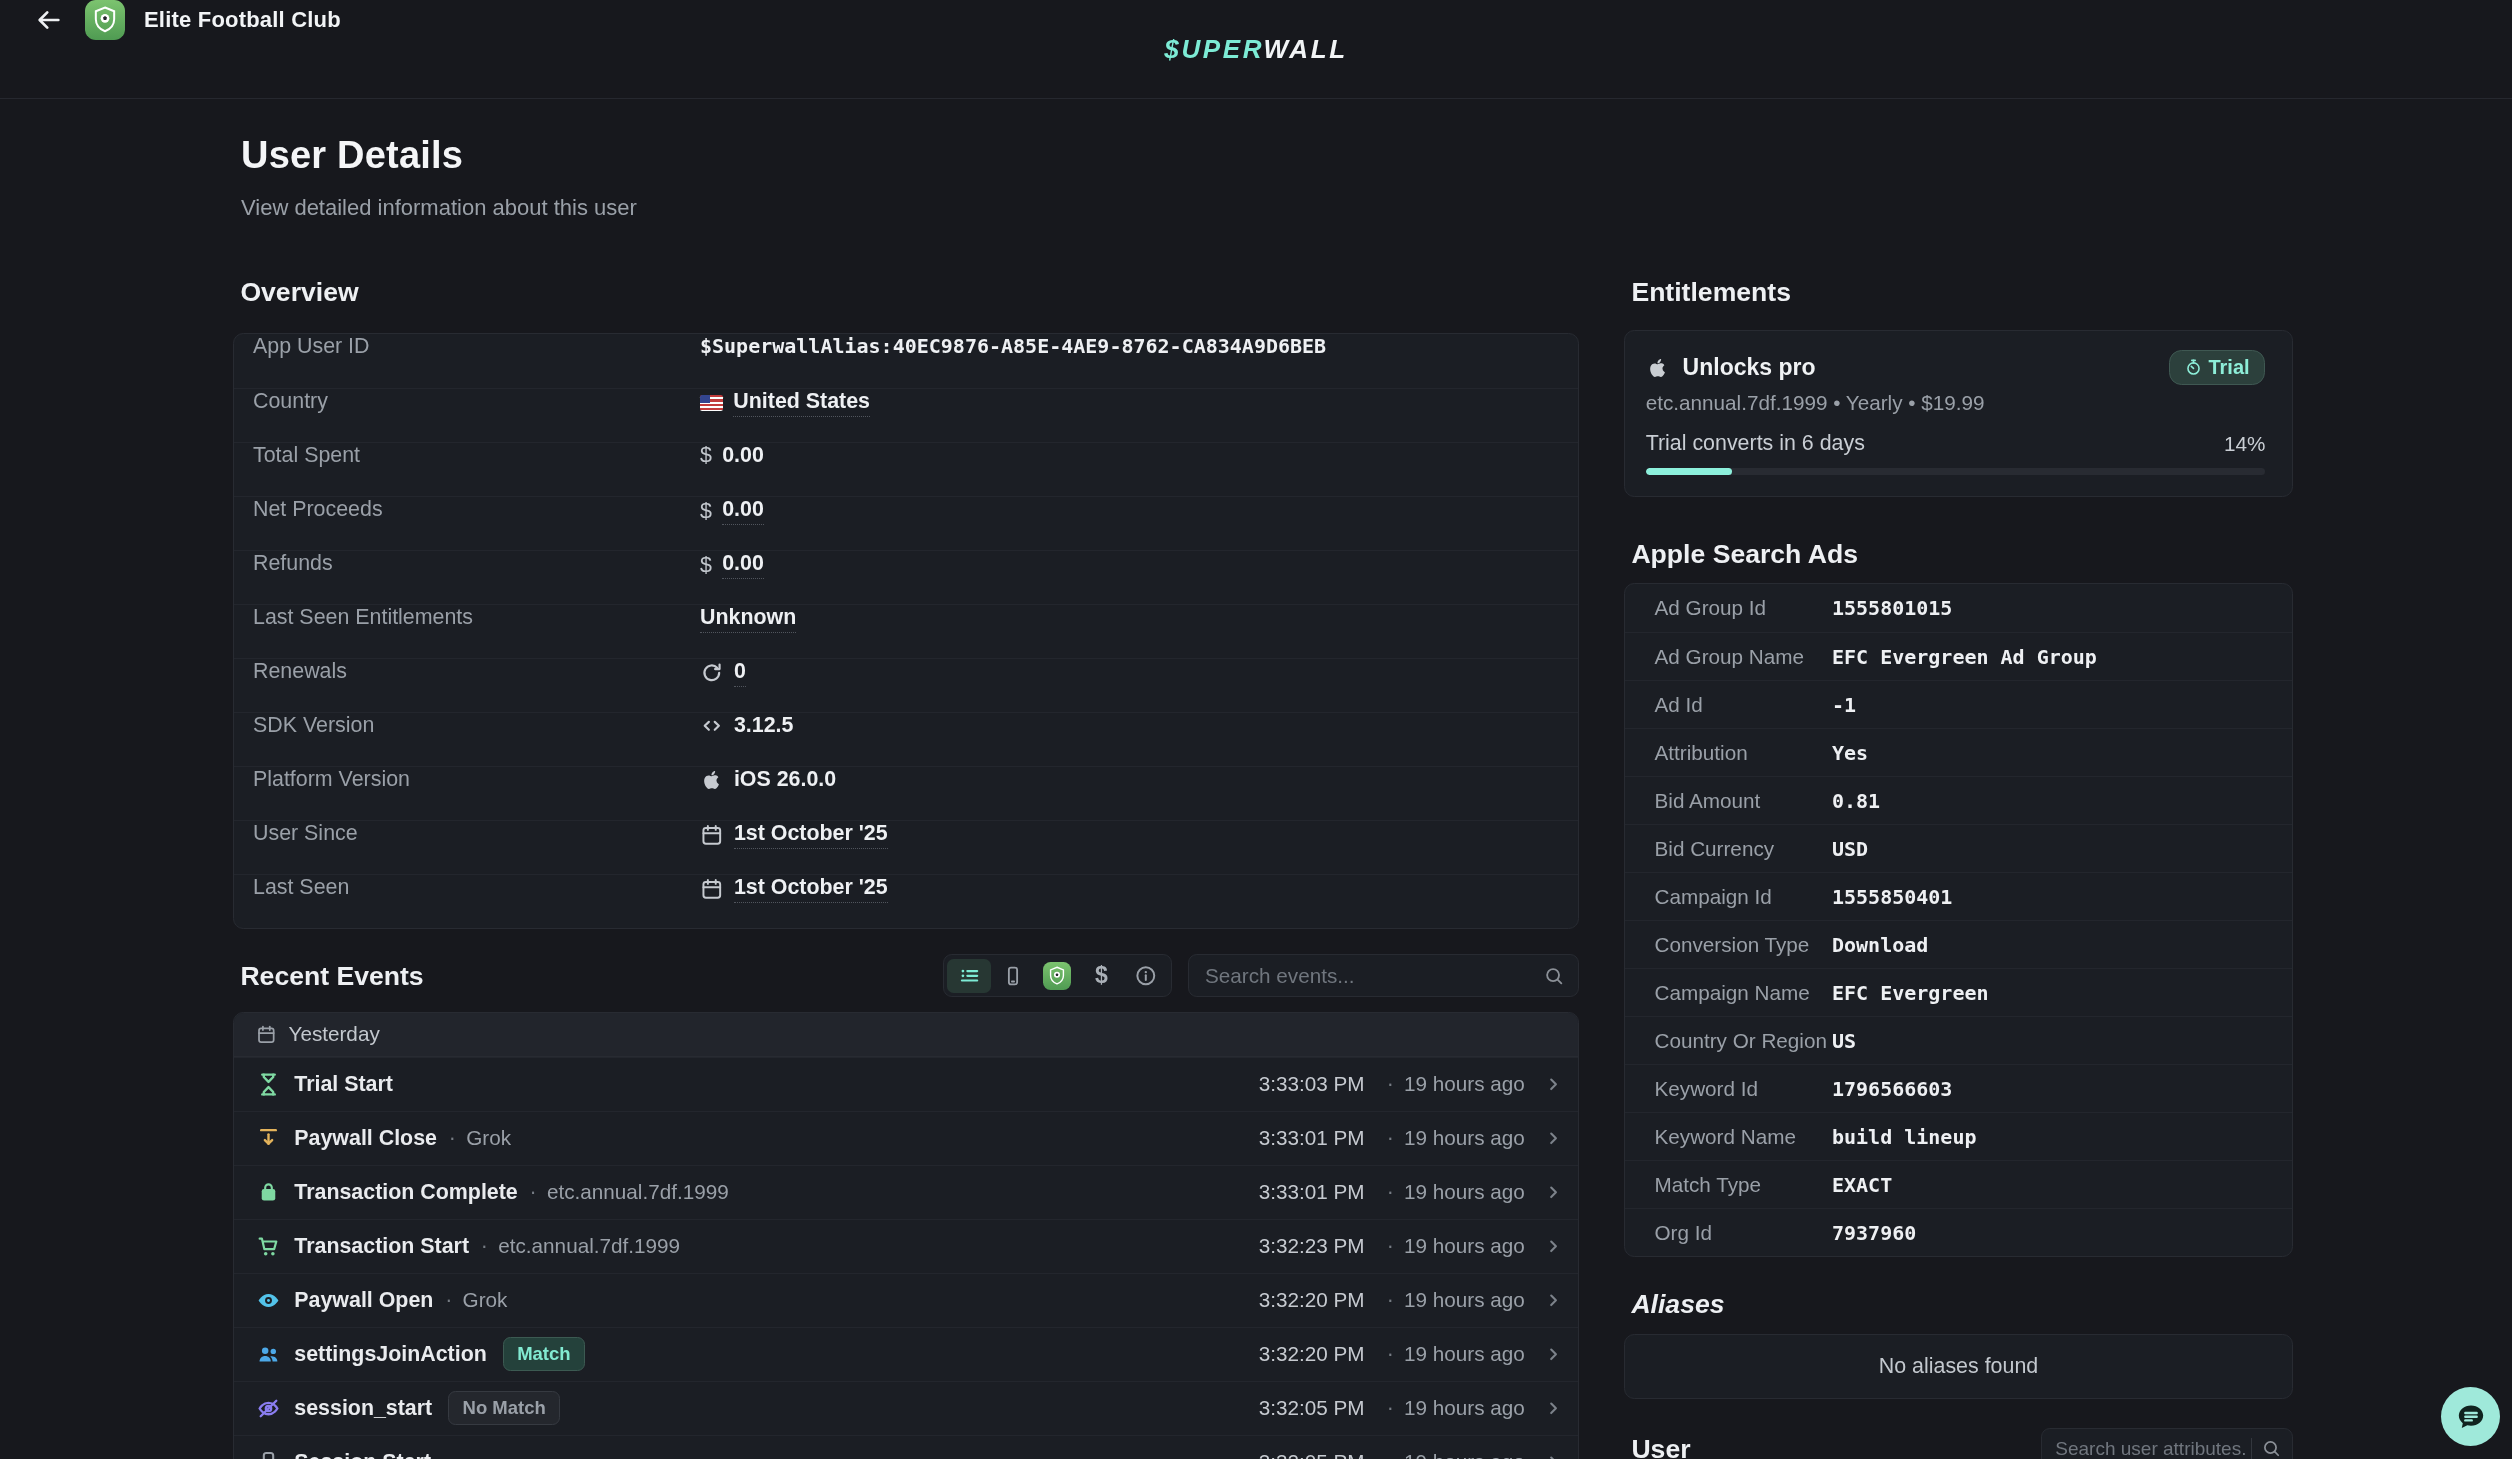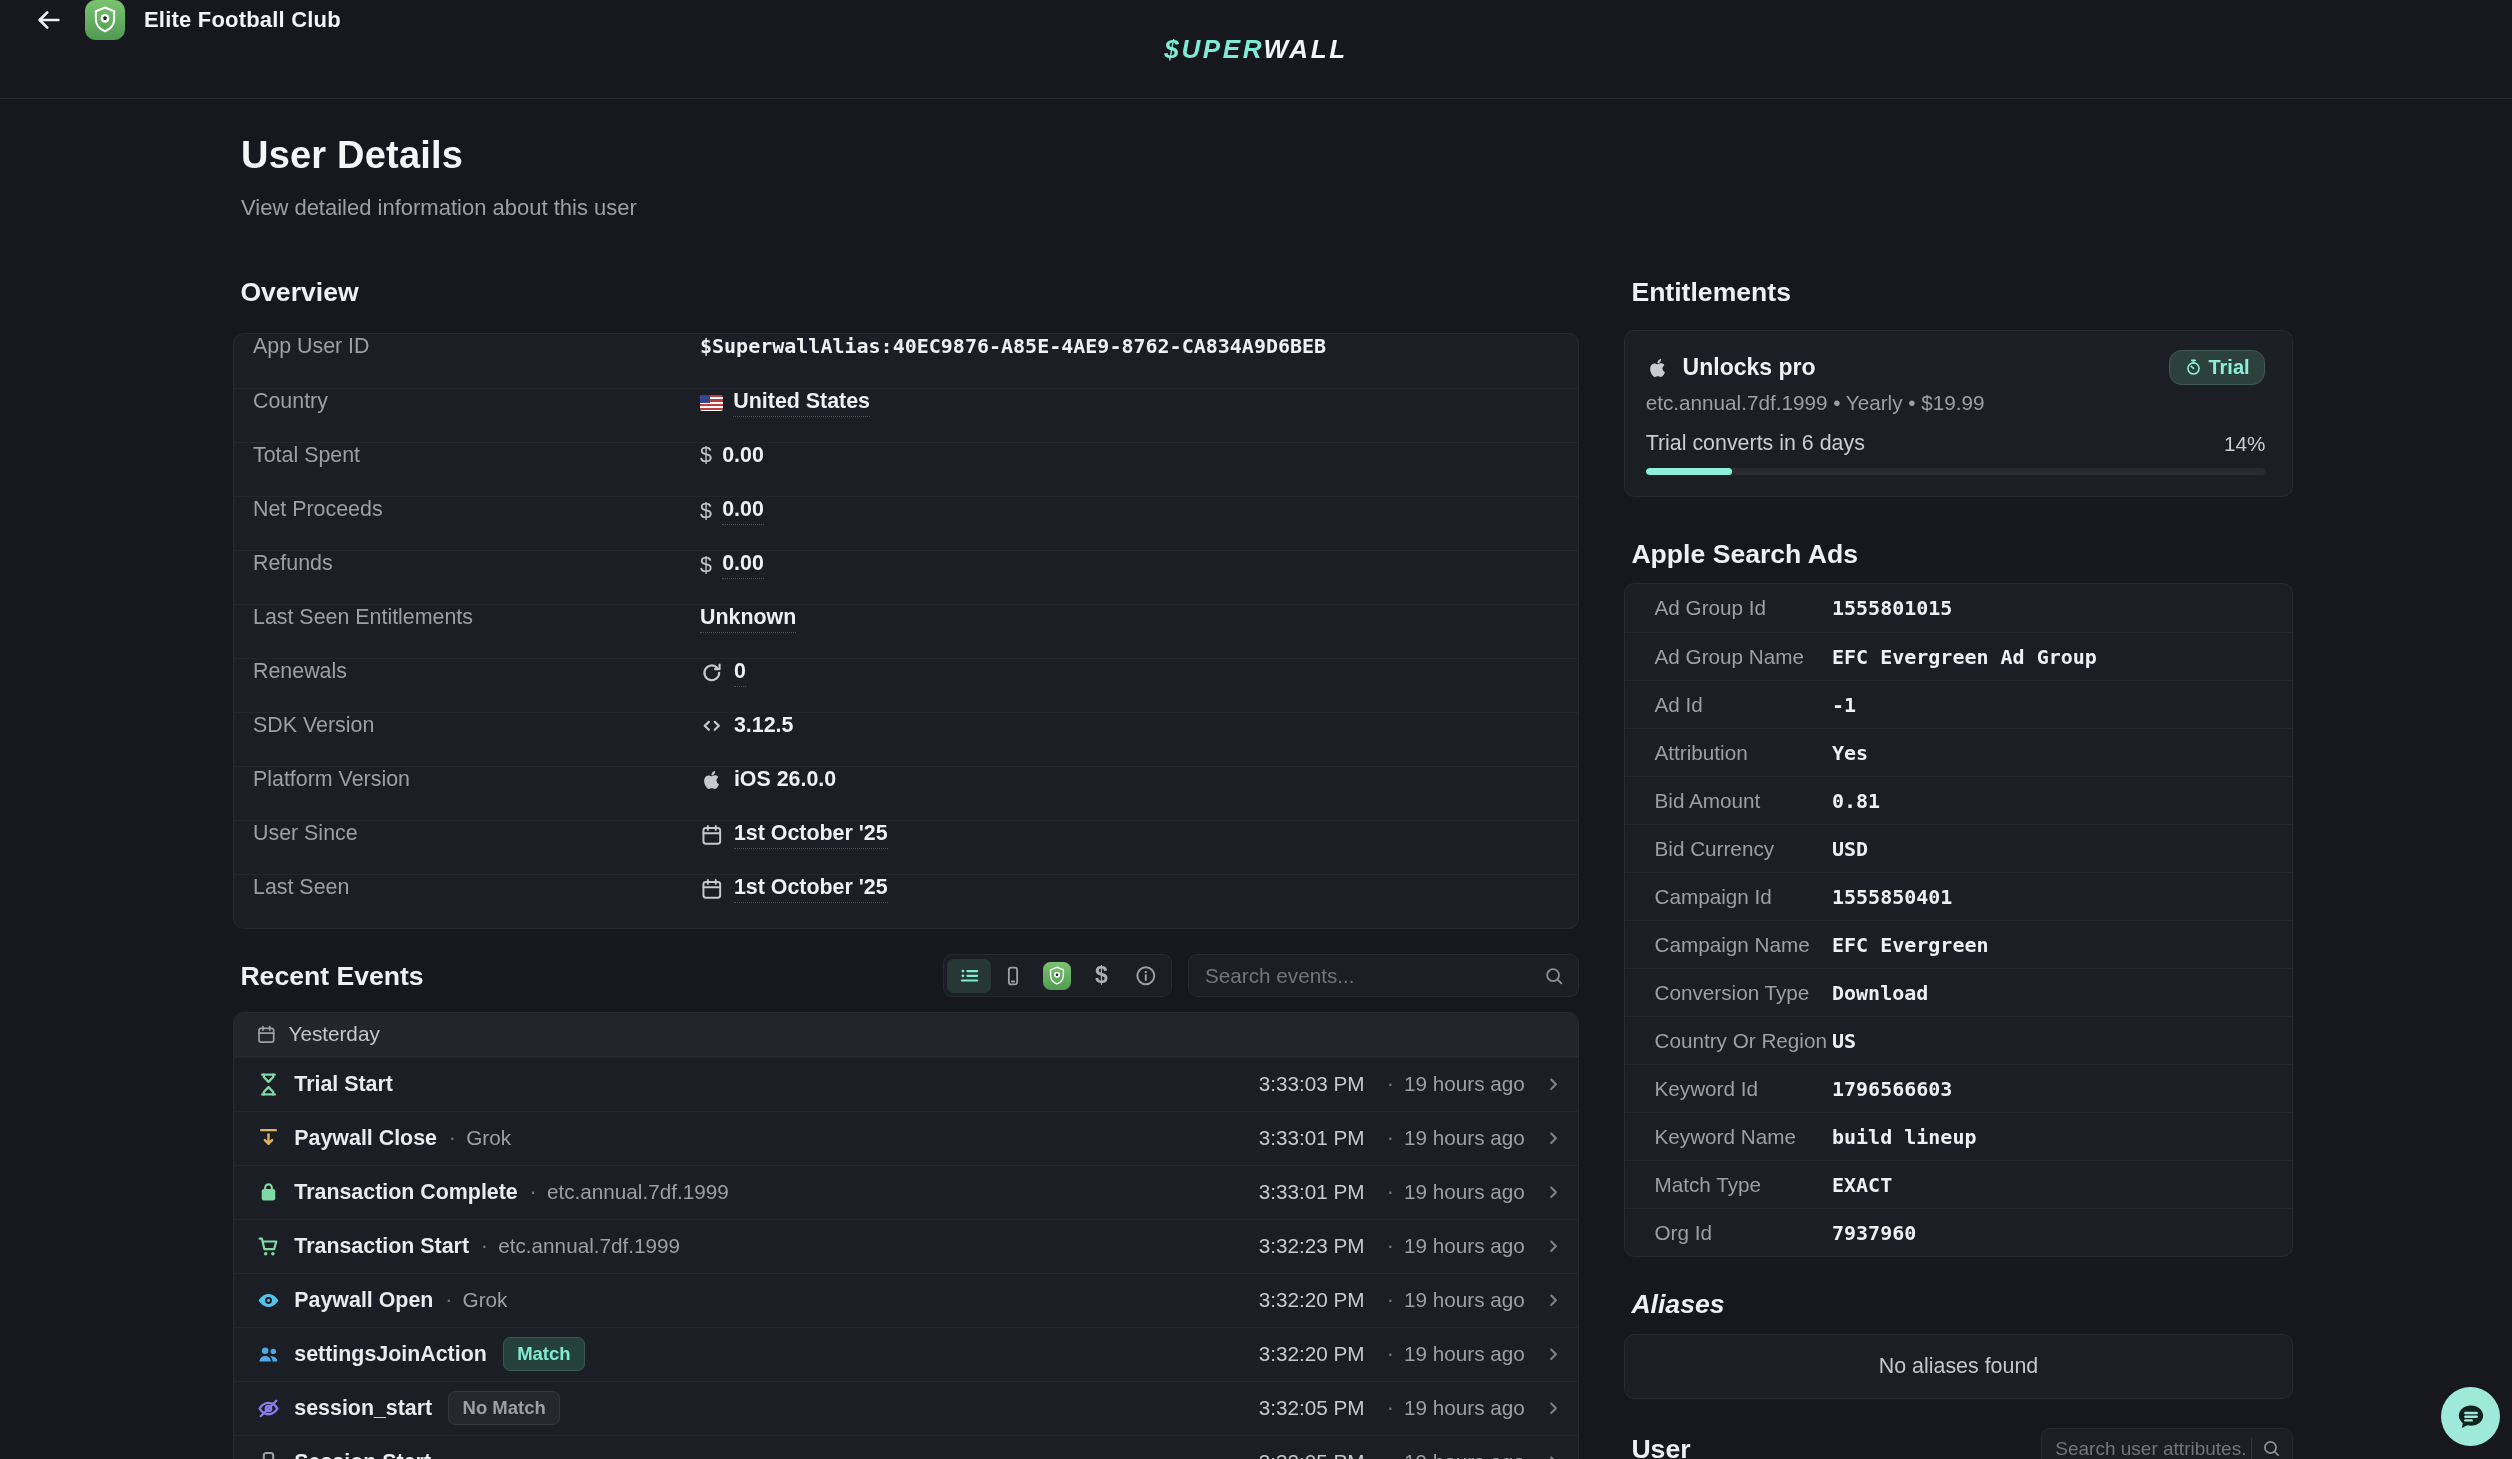--- a/index.html
+++ b/index.html
@@ -548,26 +548,26 @@
       </div>
     <div class="asa-row">
         <span class="lbl">Bid Currency</span>
         <span class="val mono">USD</span>
       </div>
     <div class="asa-row">
         <span class="lbl">Campaign Id</span>
         <span class="val mono">1555850401</span>
       </div>
     <div class="asa-row">
+        <span class="lbl">Conversion Type</span>
+        <span class="val mono">Download</span>
+      </div>
+    <div class="asa-row">
         <span class="lbl">Campaign Name</span>
         <span class="val mono">EFC Evergreen</span>
-      </div>
-    <div class="asa-row">
-        <span class="lbl">Conversion Type</span>
-        <span class="val mono">Download</span>
       </div>
     <div class="asa-row">
         <span class="lbl">Country Or Region</span>
         <span class="val mono">US</span>
       </div>
     <div class="asa-row">
         <span class="lbl">Keyword Id</span>
         <span class="val mono">1796566603</span>
       </div>
     <div class="asa-row">

